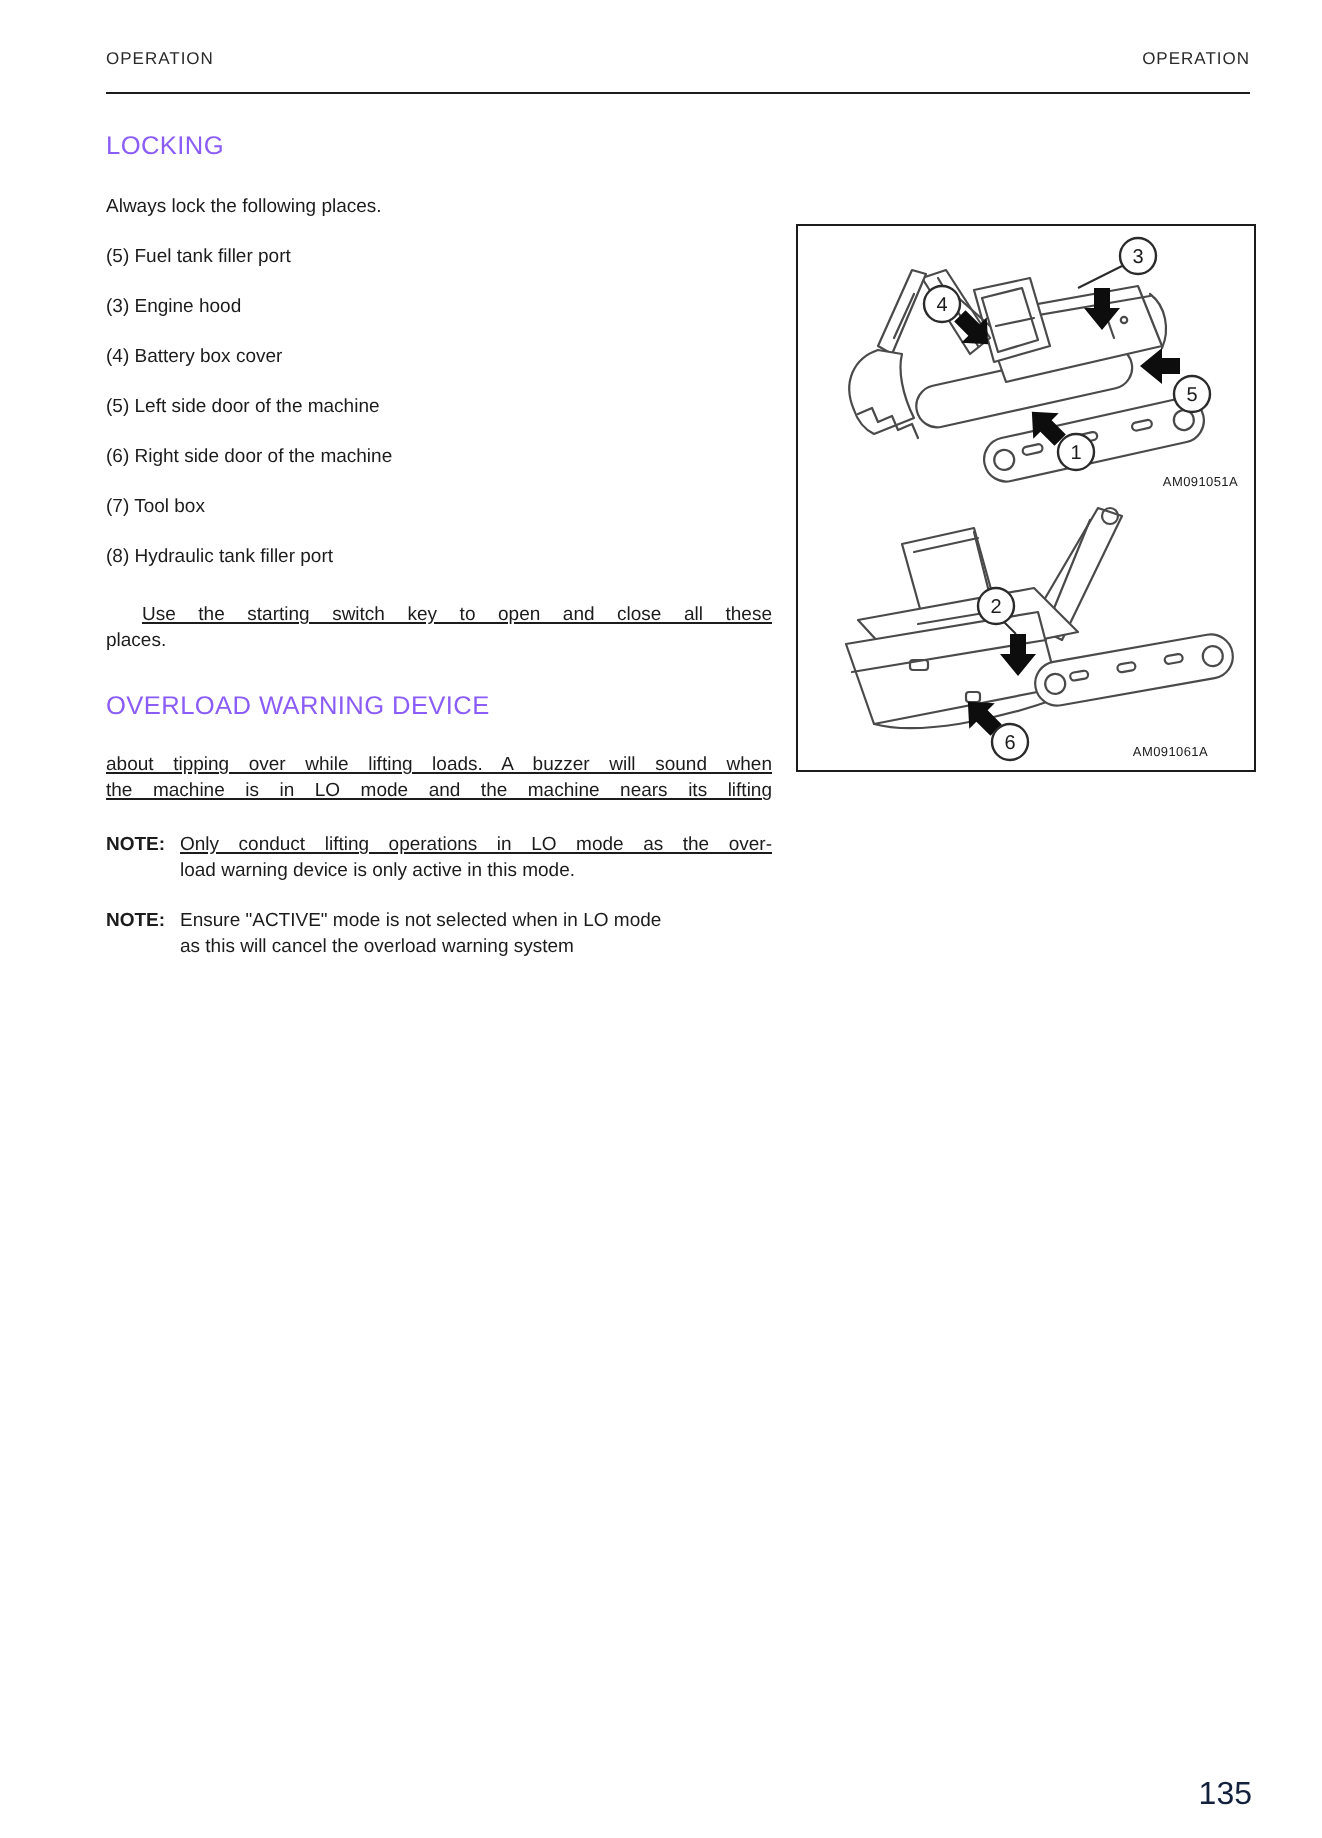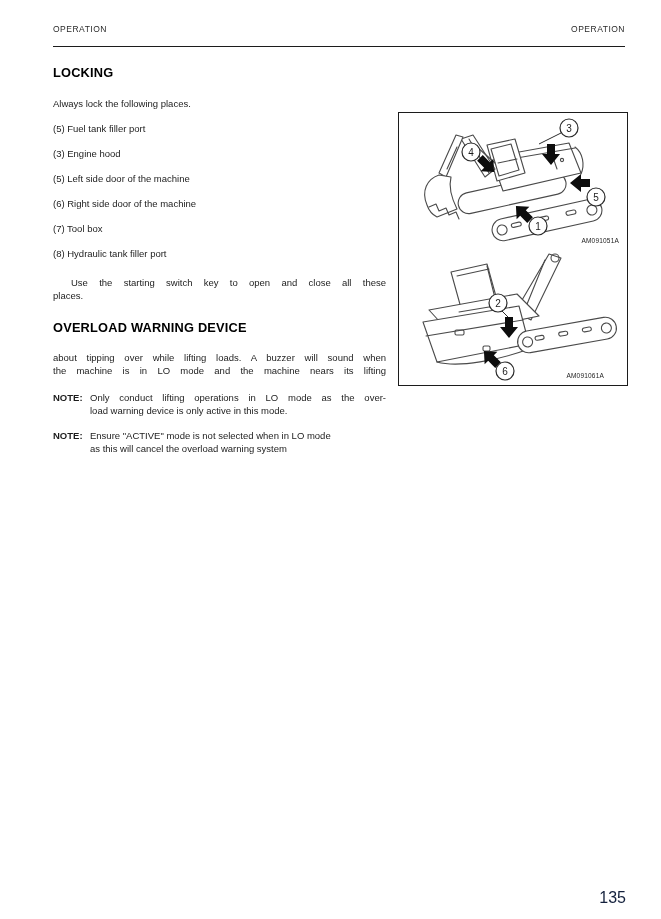--- a/index.html
+++ b/index.html
@@ -6,29 +6,29 @@
   .page {
     position:relative; width:661px; height:919px; background:#ffffff;
     font-family:"Liberation Sans", sans-serif; color:#1c1c1c; overflow:hidden;
   }
   .hdr { position:absolute; top:24px; font-size:8.5px; letter-spacing:.5px; color:#2a2a2a;text-align:right; }
   .hdr.left  { left:53px; }
   .hdr.right { right:36px; }
   .hdr-rule { position:absolute; left:53px; right:36px; top:46px; border-top:1.3px solid #1c1c1c; }
 
   .content { position:absolute; left:53px; top:60px; width:333px; font-size:9.5px; line-height:13px; }
-  .h1 { font-size:12.8px; font-weight:bold; letter-spacing:.2px; line-height:14px; color:#000000; }
+  .h1 { font-size:12.8px; font-weight:normal; letter-spacing:.2px; line-height:14px; color:#8b5cf6; }
   .h1.locking  { margin-top:6px; }
   .h1.overload { margin-top:19px; }
   .intro { margin-top:17px; }
   .item  { margin-top:12px; }
   .remark { margin-top:16px; }
   .bold { font-weight:bold; }
   .para { margin-top:16px; }
-  .jline { text-align:justify; text-align-last:justify; }
+  .jline { text-align:justify; text-align-last:justify;text-decoration:underline; }
   .indent { padding-left:18px; }
   .note { display:flex; margin-top:12px; }
   .note.first { margin-top:14px; }
   .note-label { width:37px; flex:none; font-weight:bold; }
   .note-body { flex:1; }
 
   .figure-box {
     position:absolute; left:398px; top:112px; width:230px; height:274px;
     border:1px solid #1c1c1c; box-sizing:border-box; background:#fff;
   }
@@ -52,20 +52,21 @@
   <div class="hdr right">OPERATION</div>
   <div class="hdr-rule"></div>
 
   <div class="content">
 
     <div class="h1 locking">LOCKING</div>
     <div class="intro">Always lock the following places.</div>
 
     <div class="item">(5) Fuel tank filler port</div>
     <div class="item">(3) Engine hood</div>
+    <div class="item">(4) Battery box cover</div>
     <div class="item">(5) Left side door of the machine</div>
     <div class="item">(6) Right side door of the machine</div>
     <div class="item">(7) Tool box</div>
     <div class="item">(8) Hydraulic tank filler port</div>
 
     <div class="remark">
       <div class="jline indent">Use the starting switch key to open and close all these</div>
       <div>places.</div>
     </div>
 

